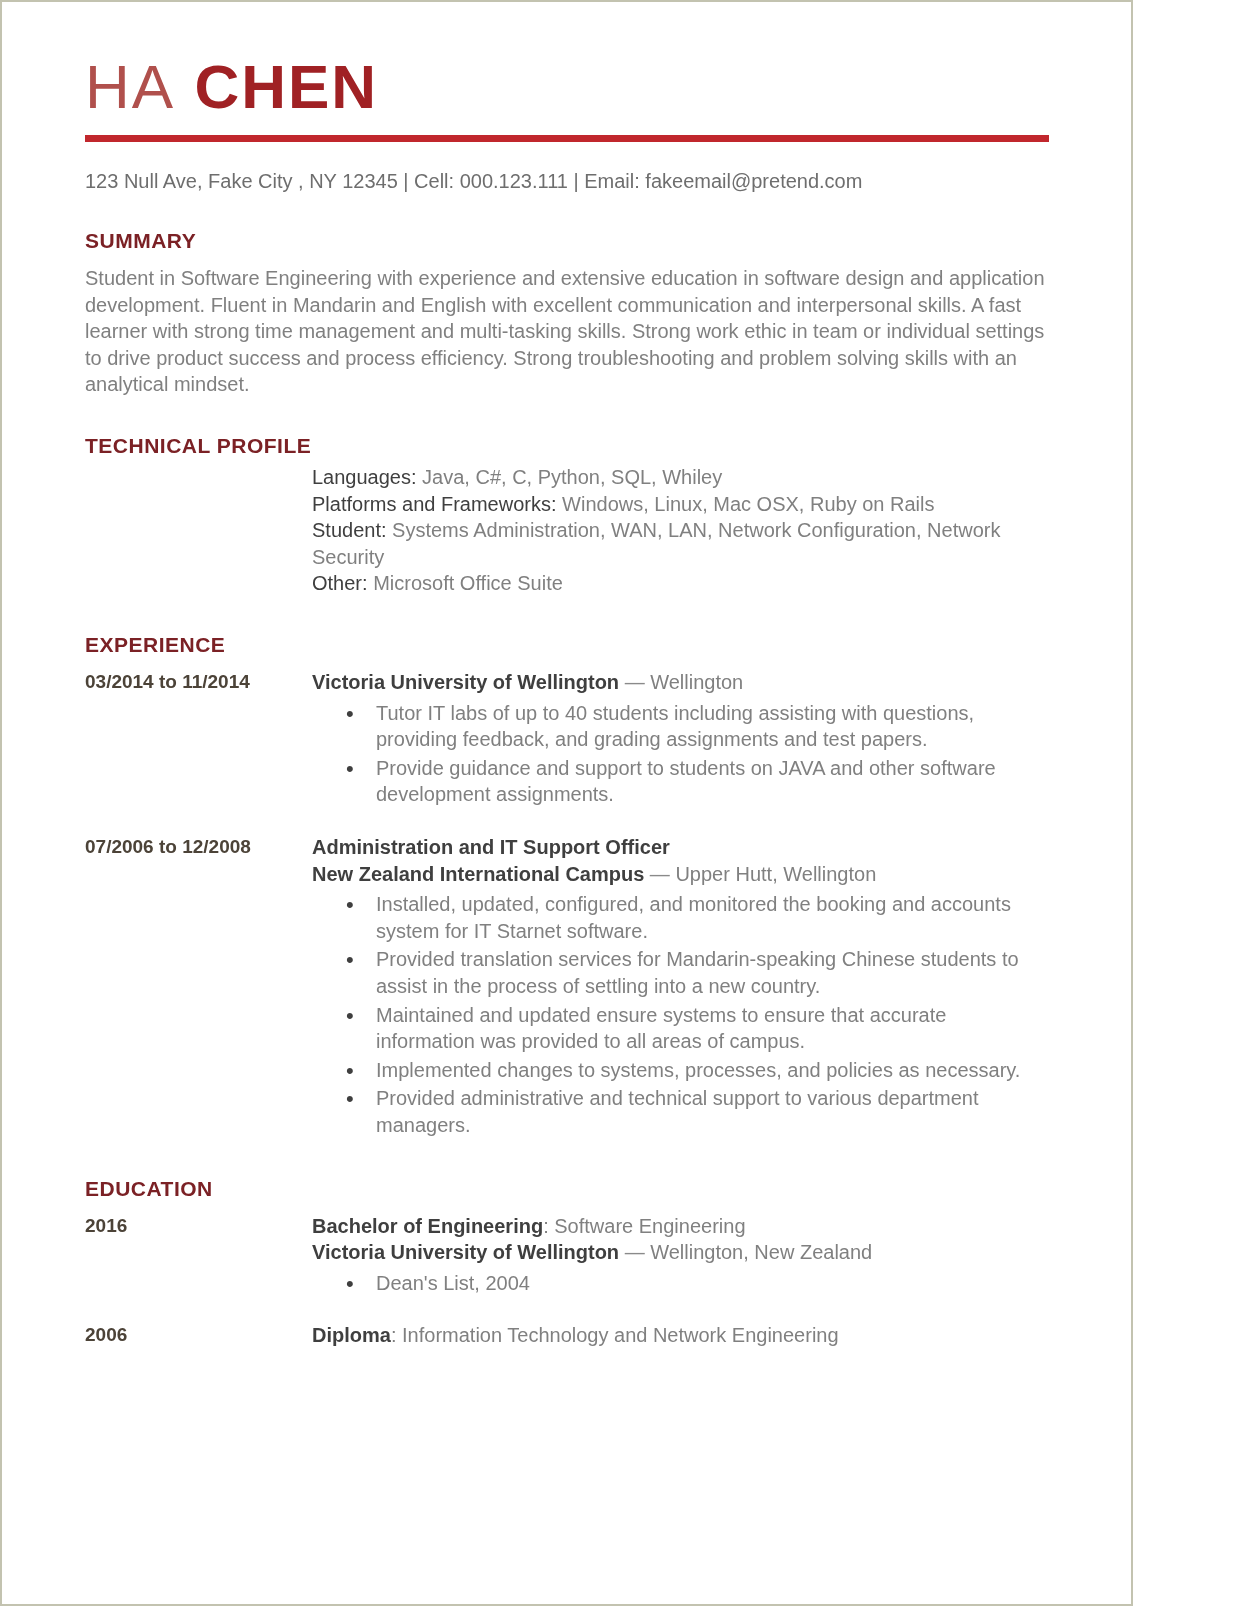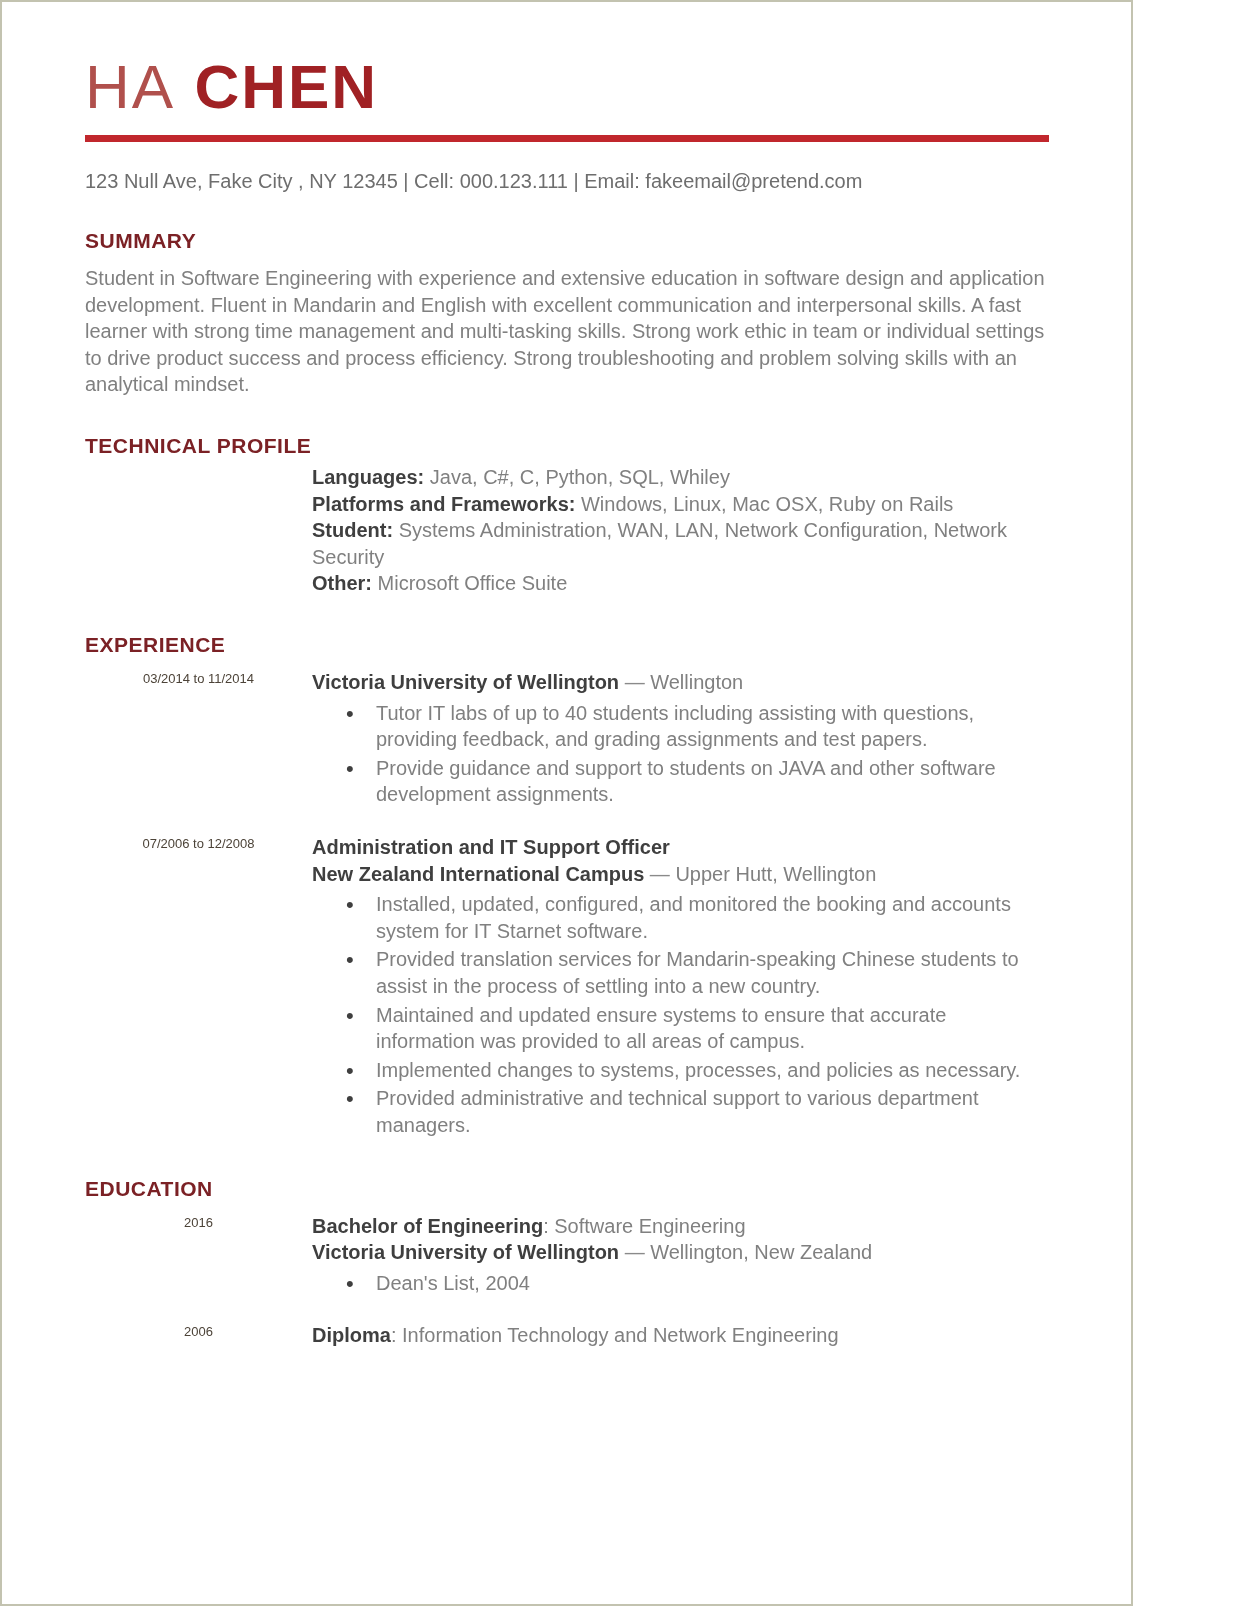--- a/index.html
+++ b/index.html
@@ -71,37 +71,36 @@
     margin-left:227px;
   }
   .tech-line{
     color:var(--body-gray);
     font-size:20px;
     line-height:1.33;
     margin:0;
   }
   .tech-label{
     color:var(--bold-dark);
-    font-weight:700;
+    font-weight:400;
   }
   
   .row{
     display:flex;
     margin-top:10px;
   }
   .row + .row{
     margin-top:24px;
   }
   .dates{
     flex:0 0 227px;
     color:var(--dates-brown);
-    font-weight:400;
-    font-size:13px;
+    font-weight:700;
+    font-size:19px;
     padding-top:2px;
-    text-align:center;
   }
   .details{
     flex:1;
     color:var(--body-gray);
     font-size:20px;
     line-height:1.33;
   }
   .title-line{margin:0;}
   .bold-dark{
     color:var(--bold-dark);

